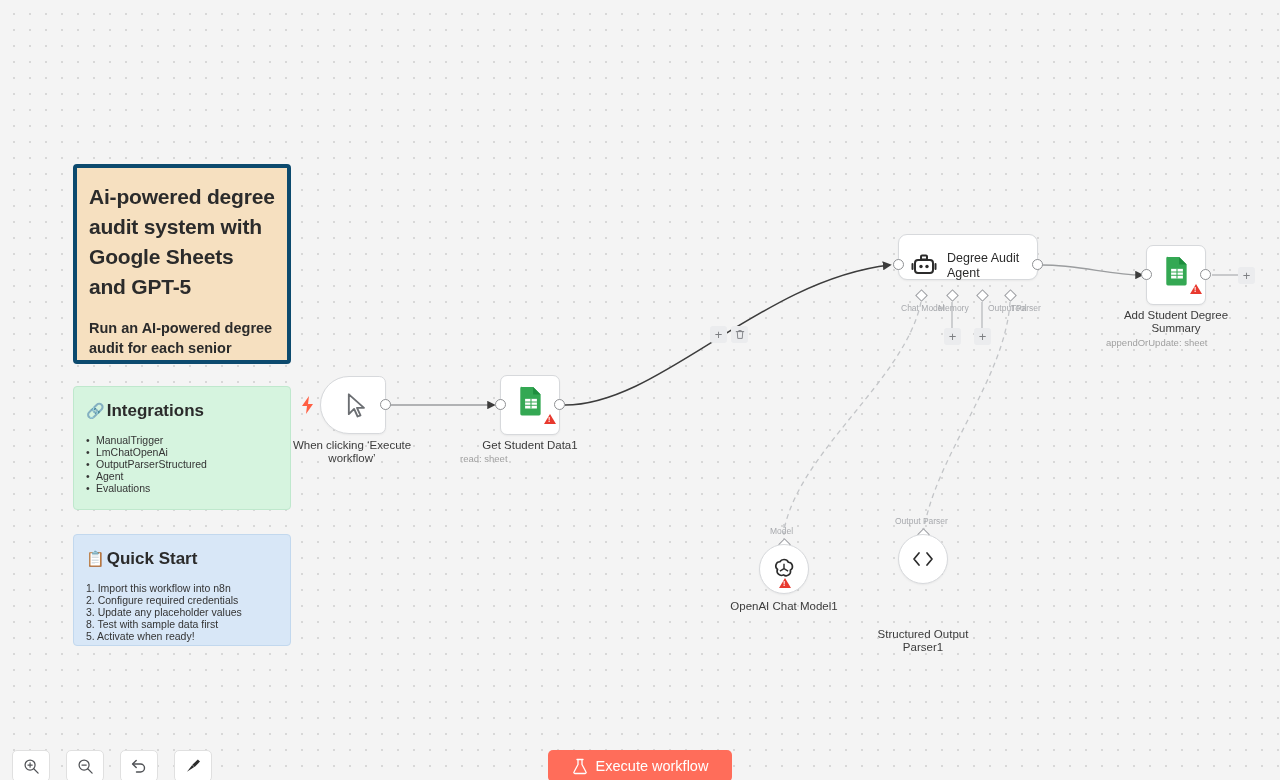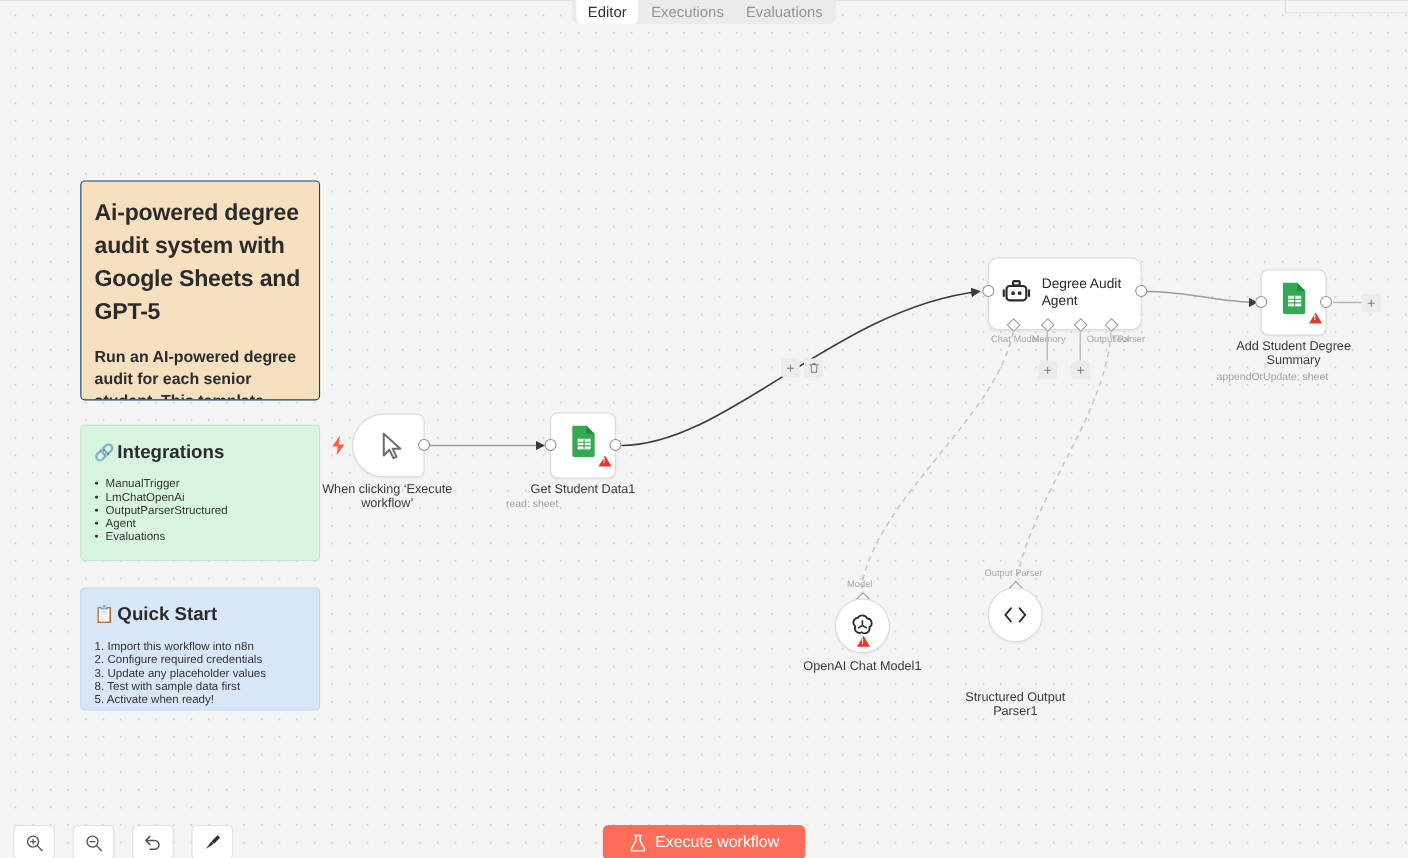--- a/index.html
+++ b/index.html
@@ -59,21 +59,21 @@
     background: #e6e6e6;
   }
 
   
   .sticky {
     position: absolute;
     border-radius: 4px;
     overflow: hidden;
     padding: 14px 12px 10px 12px;
   }
-  .sticky.orange { background: #f6e0c0; border: 1px solid #0c4a6e; }
+  .sticky.orange { background: #f6e0c0; border: 4px solid #0c4a6e; }
   .sticky.green  { background: #d6f4df; border: 1px solid #bfe8cd; }
   .sticky.blue   { background: #d8e7f7; border: 1px solid #c2d8ee; }
 
   #sticky-orange { left: 73px; top: 164px; width: 218px; height: 200px; }
   #sticky-green  { left: 73px; top: 386px; width: 218px; height: 124px; }
   #sticky-blue   { left: 73px; top: 534px; width: 218px; height: 112px; }
 
   .sticky-h1 {
     font-size: 21px; font-weight: 700; line-height: 30px;
     color: #2b2b2b; letter-spacing: -0.2px;
@@ -301,21 +301,21 @@
   <div class="node-label" style="left:460px;top:439px;width:140px;">Get Student Data1</div>
   <div class="node-sub" style="left:460px;top:453px;width:140px;">read: sheet</div>
 
   <div class="plus-btn" style="left:710px;top:326px;">+</div>
   <div class="trash-btn" style="left:731px;top:326px;">
     <svg width="10" height="11" viewBox="0 0 12 13">
       <path d="M1.5 3 h9 M4.5 3 v-1.2 h3 V3 M2.7 3 l0.6 8.2 h5.4 L9.3 3" fill="none" stroke="#7d7f83" stroke-width="1.1" stroke-linecap="round"></path>
     </svg>
   </div>
 
-  <div class="node-box agent" style="left:898px;top:234px;width:140px;height:66px;">
+  <div class="node-box agent" style="left:898px;top:234px;width:140px;height:46px;">
     <svg width="26" height="24" viewBox="0 0 26 24" style="position:absolute;left:12px;top:19px;">
       <rect x="4" y="6" width="18" height="13" rx="3" fill="none" stroke="#2b2b2b" stroke-width="2"></rect>
       <rect x="10" y="1.5" width="6" height="4" rx="1" fill="none" stroke="#2b2b2b" stroke-width="2"></rect>
       <circle cx="10" cy="12.5" r="1.7" fill="#2b2b2b"></circle>
       <circle cx="16" cy="12.5" r="1.7" fill="#2b2b2b"></circle>
       <path d="M1.5 10 v5 M24.5 10 v5" stroke="#2b2b2b" stroke-width="2" stroke-linecap="round"></path>
     </svg>
     <div style="position:absolute;left:48px;top:16px;width:86px;font-size:12.5px;line-height:15px;color:#2b2b2b;white-space:pre-line;">Degree Audit
 Agent</div>
   </div>
@@ -400,22 +400,13 @@
   </div>
 
   <div class="execute-btn">
     <svg width="16" height="17" viewBox="0 0 16 17">
       <path d="M6 1.5 v5 L2 14 a1 1 0 0 0 .9 1.5 h10.2 A1 1 0 0 0 14 14 L10 6.5 v-5" fill="none" stroke="#ffffff" stroke-width="1.3" stroke-linejoin="round"></path>
       <path d="M5 1.5 h6" stroke="#ffffff" stroke-width="1.3" stroke-linecap="round"></path>
     </svg>
     <span>Execute workflow</span>
   </div>
 
-  <div class="tabbar">
-    <div class="top-divider"></div>
-    <div class="top-right-rule"></div>
-    <div class="top-right-line"></div>
-    <div class="tabbar-bg"></div>
-    <div class="tab active" id="tab-editor">Editor</div>
-    <div class="tab" id="tab-executions">Executions</div>
-    <div class="tab" id="tab-evaluations">Evaluations</div>
-  </div>
 </div>
 
 </body></html>

